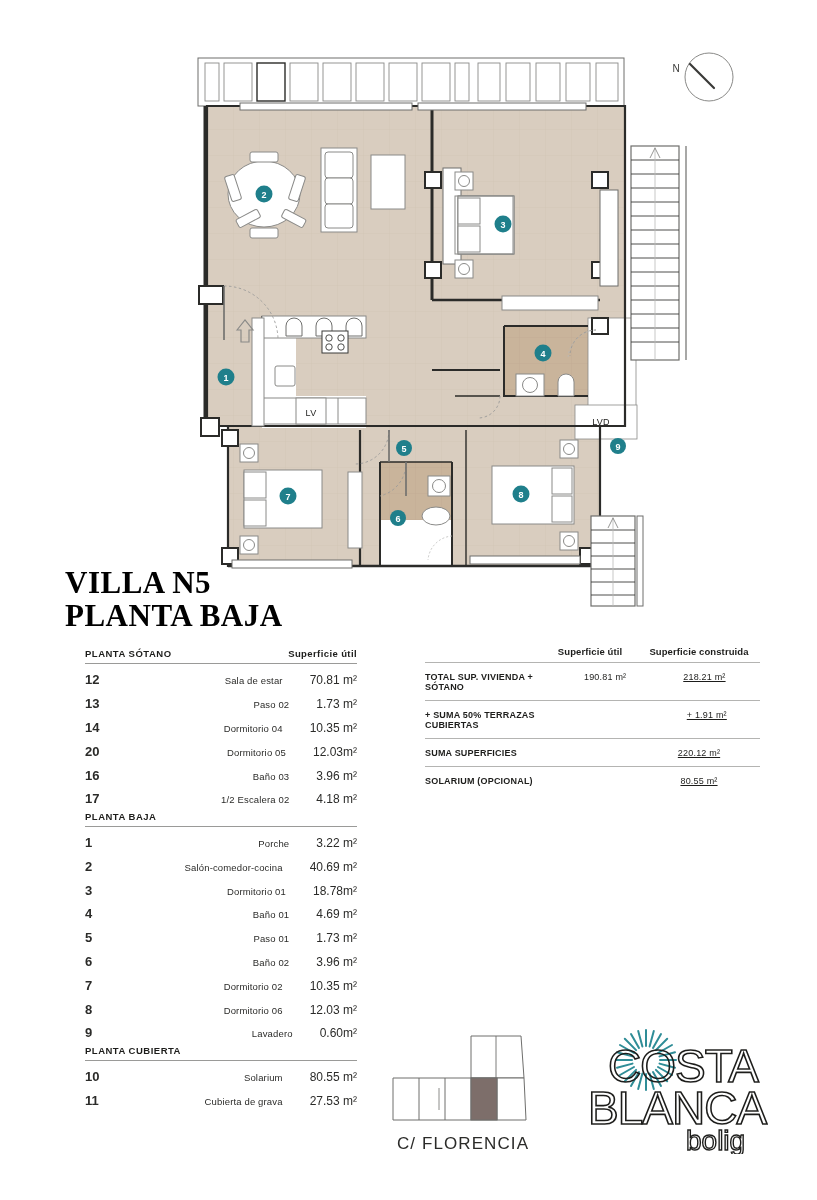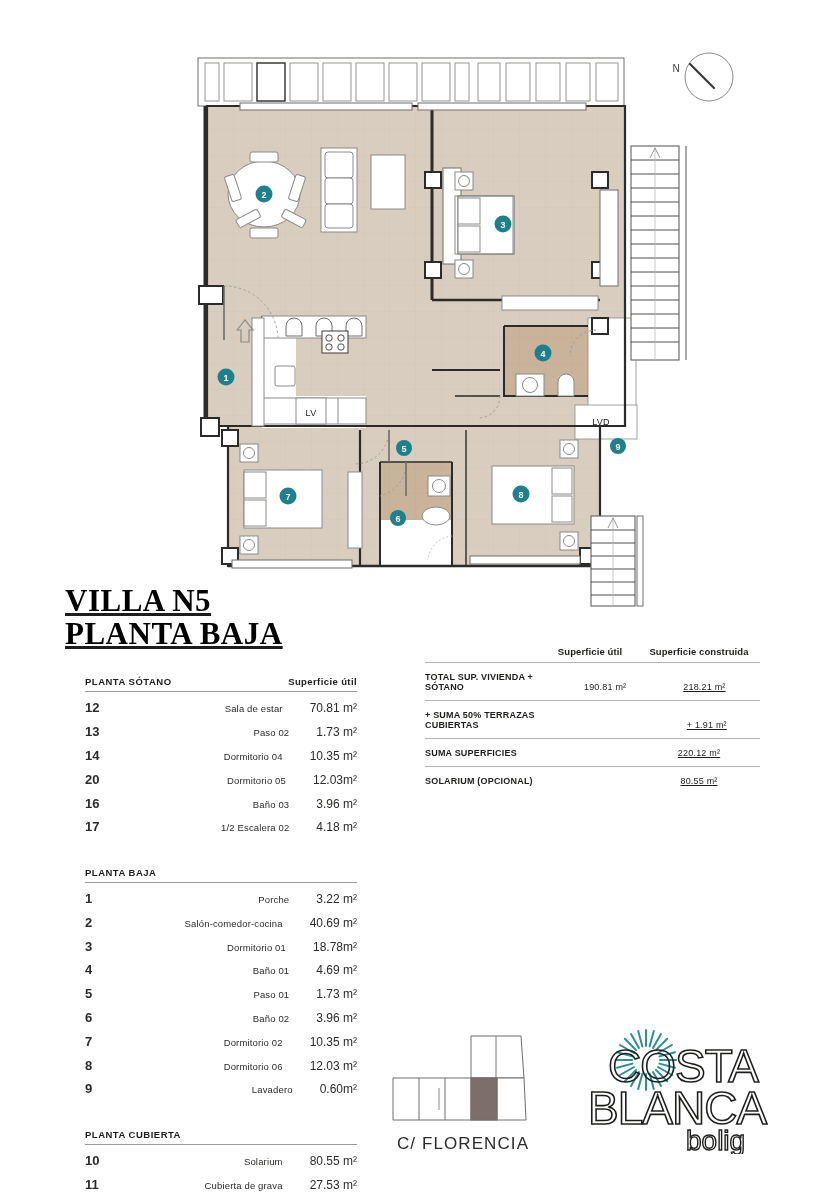--- a/index.html
+++ b/index.html
@@ -30,42 +30,42 @@
     dominant-baseline: central; letter-spacing: .3px;
   }
   .compass-label {
     font-family: "Liberation Sans", sans-serif;
     font-size: 10px; fill: #3a3a38; text-anchor: middle;
     dominant-baseline: central;
   }
 
   
   #title-block {
-    position: absolute; left: 65px; top: 584px; width: 420px; text-decoration: underline;
+    position: absolute; left: 65px; top: 566px; width: 420px;
   }
   #title-block .tline {
     font-family: "Liberation Serif", serif;
     font-size: 31px; font-weight: 700; line-height: 1.08;
     letter-spacing: .5px; color: #000;
   }
 
   
   #left-table {
     position: absolute; left: 85px; top: 648px; width: 272px;
   }
   #right-table {
     position: absolute; left: 425px; top: 646px; width: 335px;
   }
   .sect-head {
     display: flex; justify-content: space-between; align-items: baseline;
     font-size: 9.5px; font-weight: 700; letter-spacing: .4px;
     padding-bottom: 4px; border-bottom: 1px solid #9a9a98;
     margin-bottom: 4px;
   }
-  .sect-head .sh-name { letter-spacing: .5px; margin-top: 28px; }
+  .sect-head .sh-name { letter-spacing: .5px; }
   .sect-head .sh-unit { font-size: 9.5px; font-weight: 700; }
 
   .row {
     display: flex; align-items: baseline;
     font-size: 9.5px; line-height: 1;
     padding: 5.4px 0 5.4px 0;
     color: #2b2b29;
   }
   .row .num { width: 22px; flex: 0 0 22px; font-size: 13px; font-weight: bold; }
   .row .nm  { flex: 1 1 auto; letter-spacing: .15px; text-align: right; }
@@ -74,21 +74,21 @@
   
   .rt-head {
     display: flex; font-size: 9.5px; font-weight: 700;
     padding-bottom: 5px; letter-spacing: .1px;
   }
   .rt-head .h-spacer { flex: 1 1 auto; }
   .rt-head .h-util { width: 96px; text-align: center; }
   .rt-head .h-cons { width: 122px; text-align: center; }
 
   .rt-row {
-    display: flex; align-items: flex-end;
+    display: flex; align-items: flex-start;
     font-size: 9px; font-weight: 700; letter-spacing: .2px;
     border-top: 1px solid #b4b4b2;
     padding: 8.5px 0 8.5px 0;
     min-height: 28px;
   }
   .rt-row .r-label { flex: 1 1 auto; }
   .rt-row .r-util  { width: 96px; text-align: center; font-weight: 400; }
   .rt-row .r-cons  { width: 122px; text-align: center; font-weight: 400; text-decoration: underline; }
 
   

